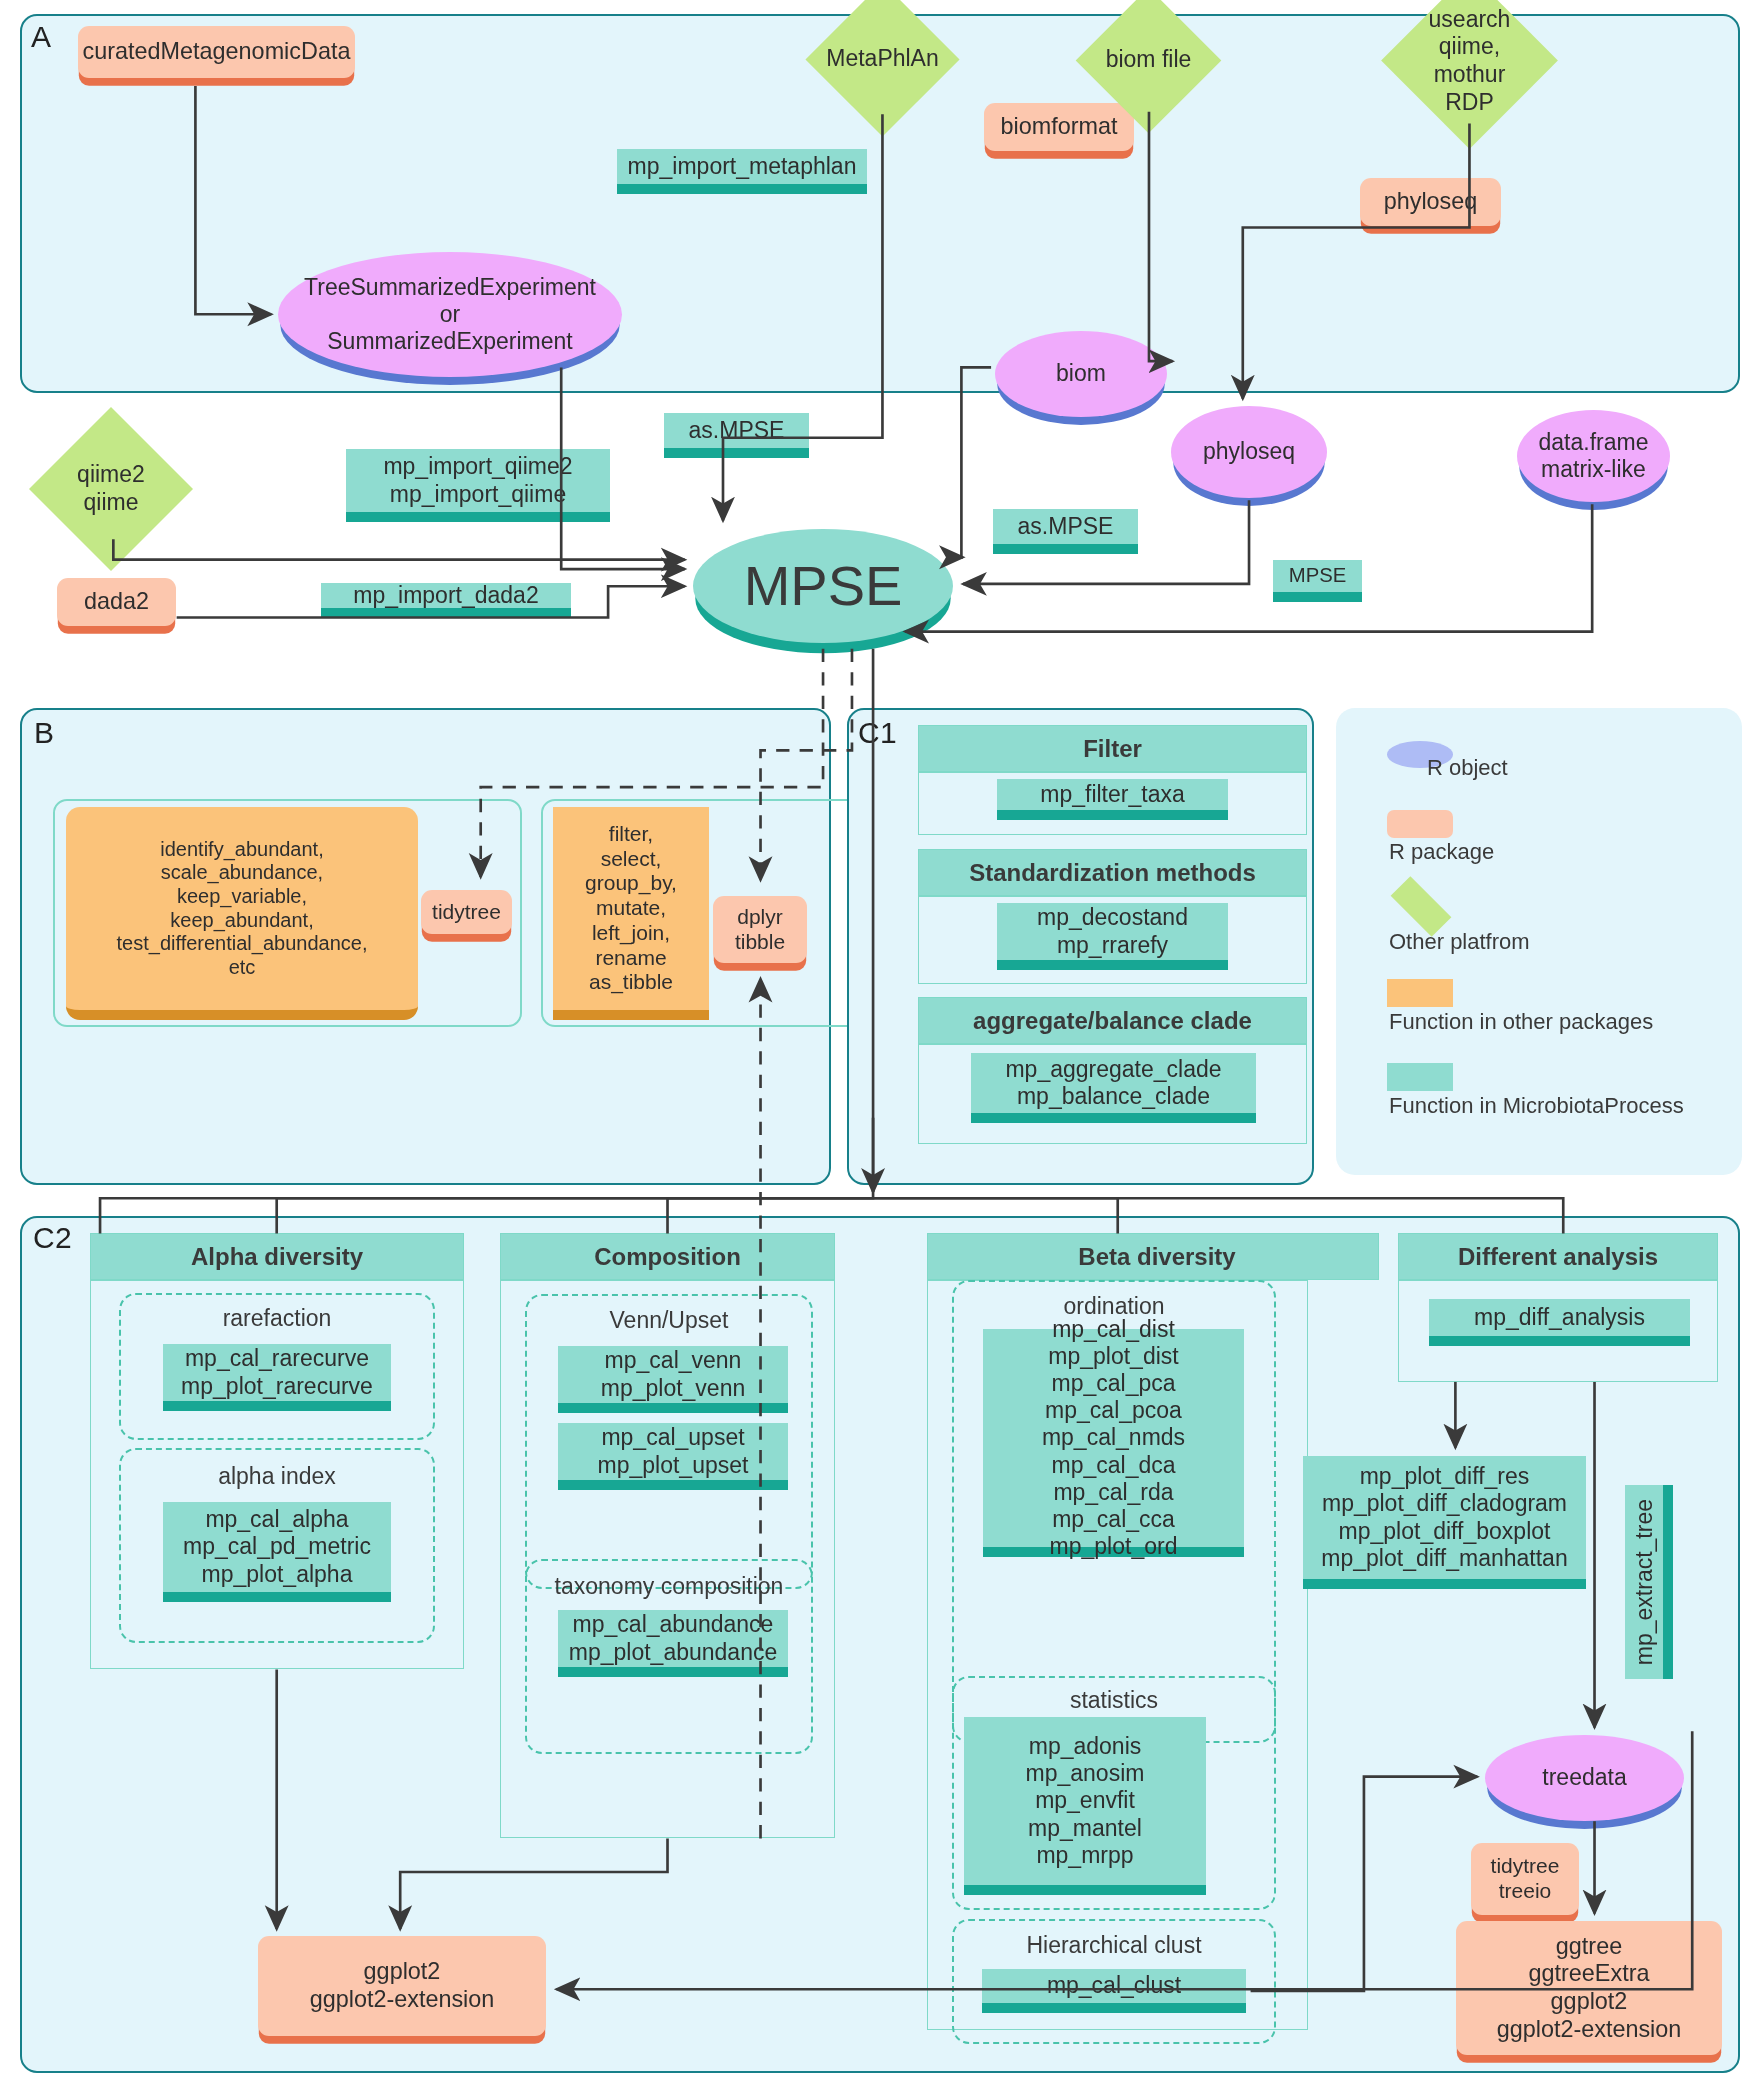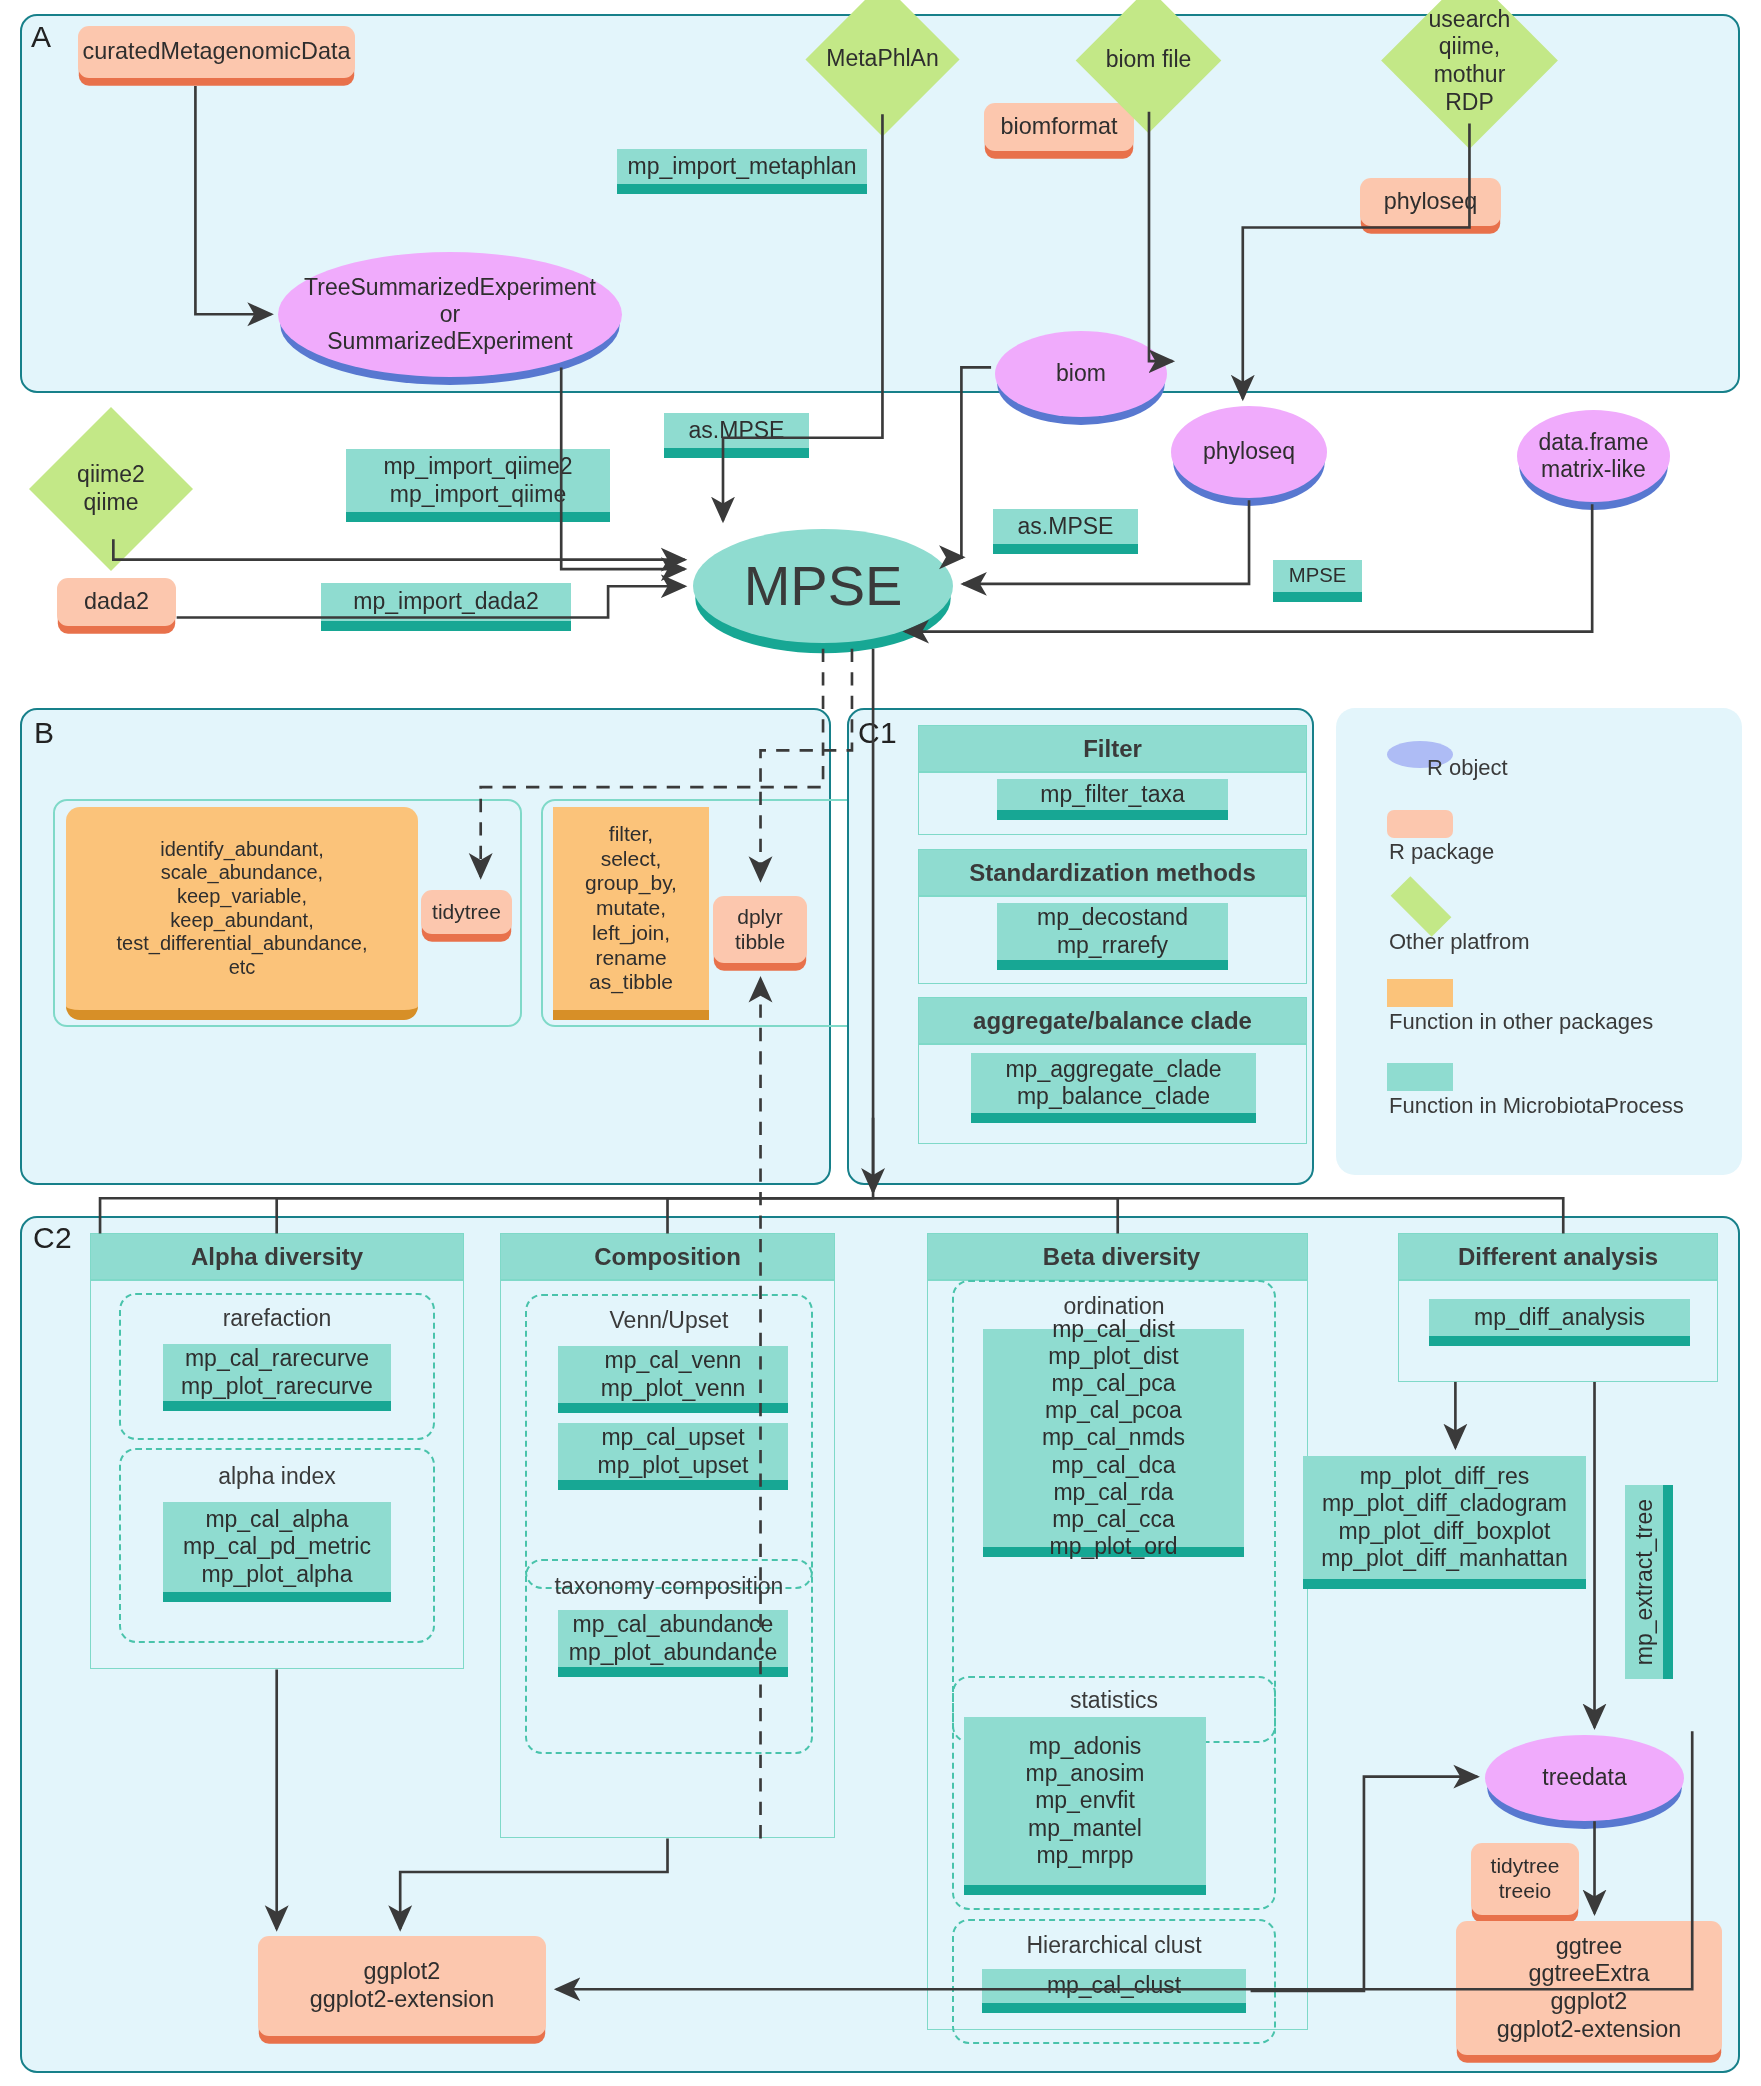--- a/index.html
+++ b/index.html
@@ -190,21 +190,21 @@
   <div class="node obj" style="left:1171px; top:406px; width:156px; height:92px;">phyloseq</div>
   <div class="node obj" style="left:1517px; top:410px; width:153px; height:92px; white-space:pre-line;">data.frame
 matrix-like</div>
 
   <div class="node mpse" style="left:693px; top:529px; width:260px; height:114px;">MPSE</div>
 
   <div class="node fn" style="left:617px; top:149px; width:250px; height:45px;">mp_import_metaphlan</div>
   <div class="node fn" style="left:664px; top:413px; width:145px; height:45px;">as.MPSE</div>
   <div class="node fn" style="left:346px; top:449px; width:264px; height:73px; white-space:pre-line;">mp_import_qiime2
 mp_import_qiime</div>
-  <div class="node fn" style="left:321px; top:583px; width:250px; height:48px;">mp_import_dada2</div>
+  <div class="node fn" style="left:321px; top:583px; width:250px; height:35px;">mp_import_dada2</div>
   <div class="node fn" style="left:993px; top:509px; width:145px; height:45px;">as.MPSE</div>
   <div class="node fn sm" style="left:1273px; top:560px; width:89px; height:42px;">MPSE</div>
 
   <div class="panel" style="left:20.3px; top:708px; width:811px; height:477px;"></div>
   <div class="panel-letter" style="left:34px; top:716px;">B</div>
 
   <div class="solidgrp" style="left:53px; top:799px; width:469px; height:228px;"></div>
   <div class="node fnother" style="left:66px; top:807px; width:352px; height:213px; white-space:pre-line; font-size:20px;border-radius:14px;">identify_abundant,
 scale_abundance,
 keep_variable,
@@ -285,21 +285,21 @@
   <div class="node fn" style="left:558px; top:1346px; width:230px; height:67px; white-space:pre-line;">mp_cal_venn
 mp_plot_venn</div>
   <div class="node fn" style="left:558px; top:1423px; width:230px; height:67px; white-space:pre-line;">mp_cal_upset
 mp_plot_upset</div>
 
   <div class="dashgrp" style="left:525px; top:1559px; width:288px; height:195px;"></div>
   <div class="dashgrp-title" style="left:525px; top:1573px; width:288px;">taxonomy composition</div>
   <div class="node fn" style="left:558px; top:1610px; width:230px; height:67px; white-space:pre-line;">mp_cal_abundance
 mp_plot_abundance</div>
 
-  <div class="grp-head" style="left:927px; top:1233px; width:381px; height:47px;padding-left:8px;">Beta diversity</div>
+  <div class="grp-head" style="left:927px; top:1233px; width:452px; height:47px;padding-left:8px;">Beta diversity</div>
   <div class="grp" style="left:927px; top:1280px; width:381px; height:750px;"></div>
 
   <div class="dashgrp" style="left:952px; top:1280px; width:324px; height:463px;"></div>
   <div class="dashgrp-title" style="left:952px; top:1293px; width:324px;">ordination</div>
   <div class="node fn" style="left:983px; top:1329px; width:261px; height:228px; white-space:pre-line;">mp_cal_dist
 mp_plot_dist
 mp_cal_pca
 mp_cal_pcoa
 mp_cal_nmds
 mp_cal_dca

